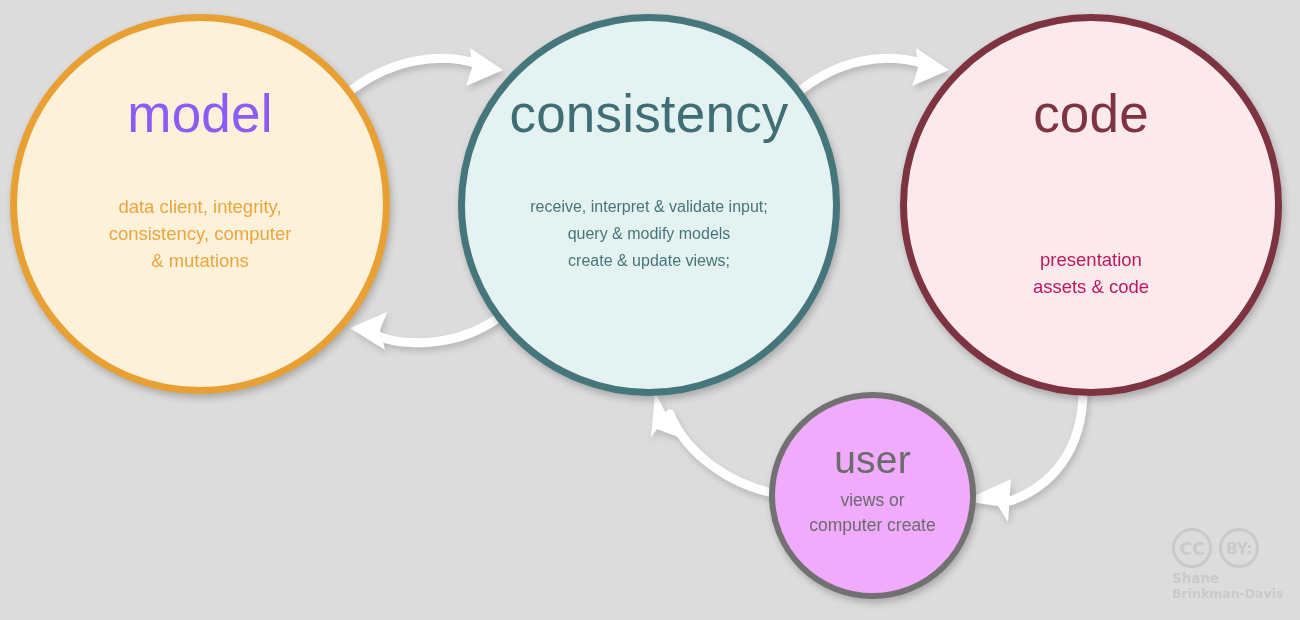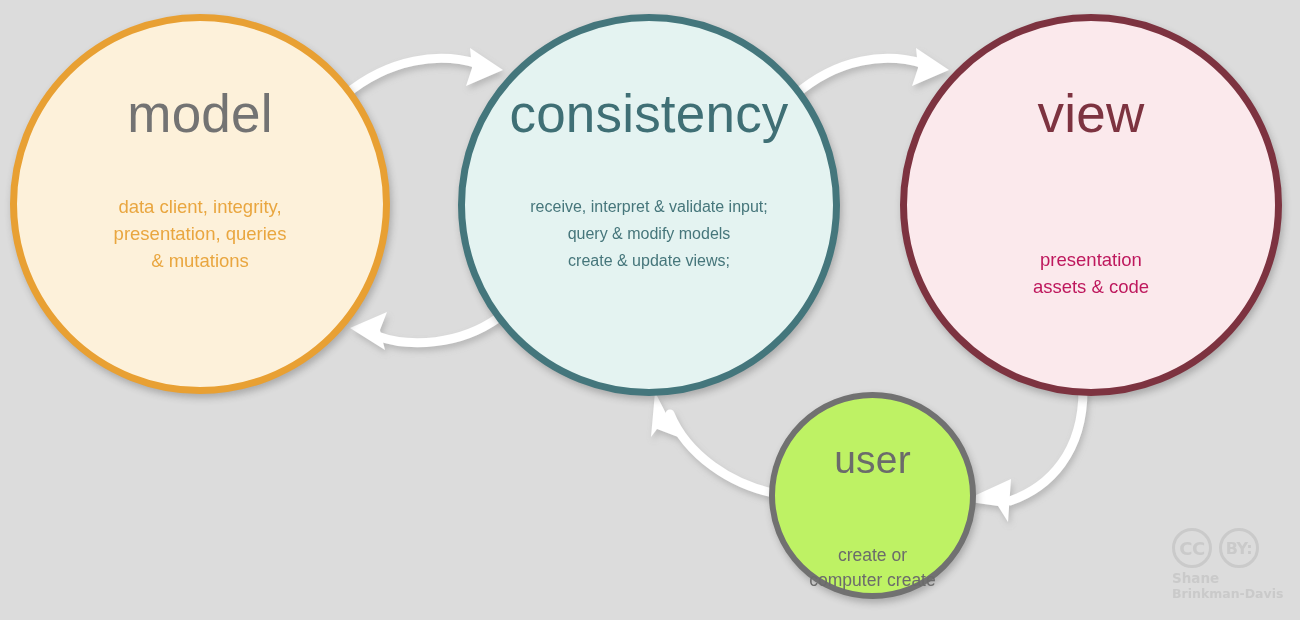--- a/index.html
+++ b/index.html
@@ -48,21 +48,21 @@
   
   #node-model {
     left: 10px;
     top: 14px;
     width: 380px;
     height: 380px;
     background: #fdf1da;
     border: 7px solid #e8a033;
   }
   #node-model .node-title {
-    color: #737373;
+    color: #8b5cf6;
     font-size: 53px;
     margin-top: 66px;
   }
   #node-model .node-desc {
     color: #e9a63f;
     font-size: 18.5px;
     line-height: 27px;
     margin-top: 53px;
   }
 
@@ -107,23 +107,22 @@
     line-height: 27px;
     margin-top: 106px;
   }
 
   
   #node-user {
     left: 769px;
     top: 392px;
     width: 207px;
     height: 207px;
-    background: #bef264;
+    background: #f0abfc;
     border: 6px solid #717171;
-    justify-content: space-between;
   }
   #node-user .node-title {
     color: #6b6b6b;
     font-size: 39px;
     margin-top: 42px;
   }
   #node-user .node-desc {
     color: #6b6b6b;
     font-size: 17.5px;
     line-height: 25px;
@@ -205,46 +204,46 @@
     <g filter="url(#softshadow)">
       <path d="M 784,495 C 730,487 686,453 670,414" fill="none" stroke="#ffffff" stroke-width="9" stroke-linecap="round"></path>
       <path d="M 655,392 L 678,437 L 657,429 L 651,437 Z" fill="#ffffff"></path>
     </g>
   </svg>
 
   <div class="node" id="node-model">
     <div class="node-title">model</div>
     <div class="node-desc">
       <div>data client, integrity,</div>
-      <div>presentation, queries</div>
+      <div>consistency, computer</div>
       <div>&amp; mutations</div>
     </div>
   </div>
 
   <div class="node" id="node-controller">
     <div class="node-title">consistency</div>
     <div class="node-desc">
       <div>receive, interpret &amp; validate input;</div>
       <div>query &amp; modify models</div>
       <div>create &amp; update views;</div>
     </div>
   </div>
 
   <div class="node" id="node-view">
-    <div class="node-title">view</div>
+    <div class="node-title">code</div>
     <div class="node-desc">
       <div>presentation</div>
       <div>assets &amp; code</div>
     </div>
   </div>
 
   <div class="node" id="node-user">
     <div class="node-title">user</div>
     <div class="node-desc">
-      <div>create or</div>
+      <div>views or</div>
       <div>computer create</div>
     </div>
   </div>
 
   <div id="cc-badge">
     <div class="cc-marks">
       <div class="cc-mark">CC</div>
       <div class="cc-mark by">BY:</div>
     </div>
     <div id="cc-author">

